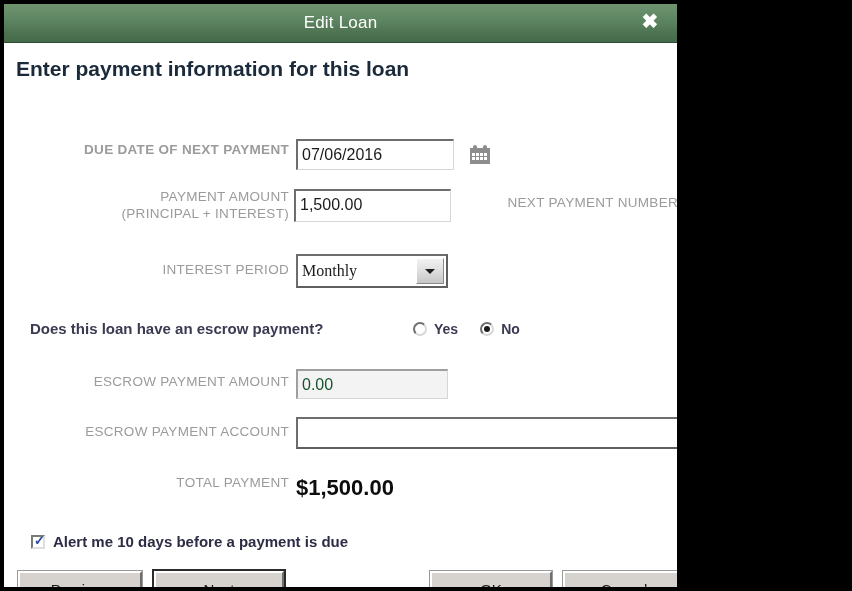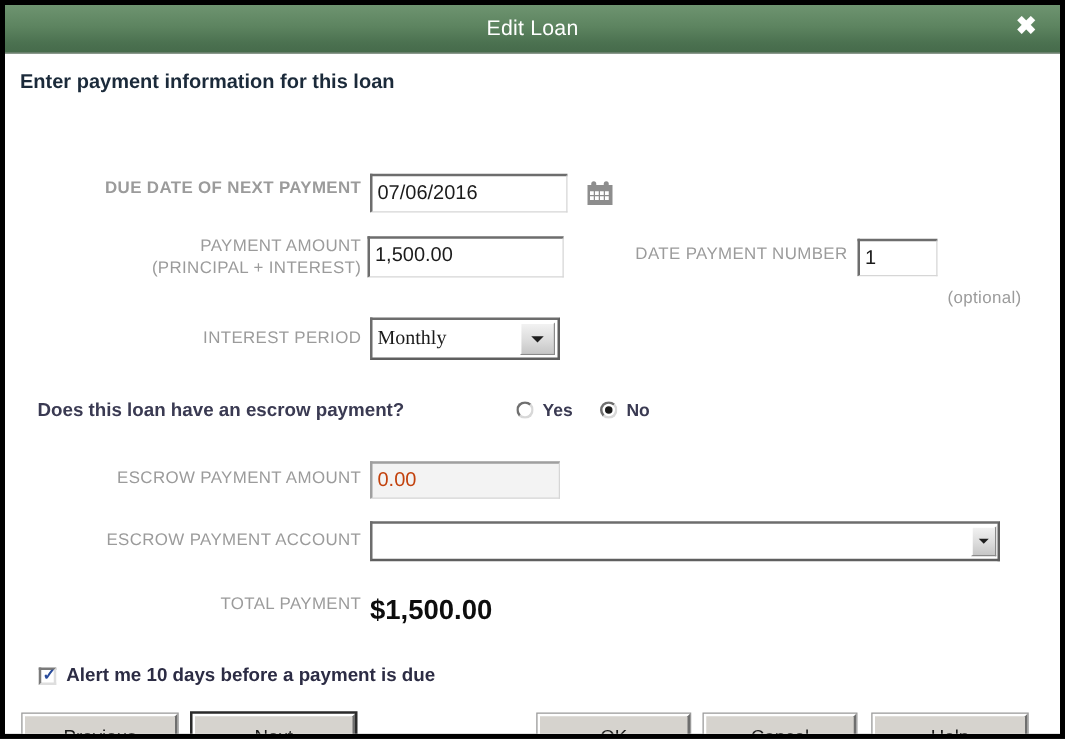--- a/index.html
+++ b/index.html
@@ -11,21 +11,21 @@
     width: 852px;
     height: 591px;
     overflow: hidden;
     font-family: "Liberation Sans", sans-serif;
   }
 
   .dialog {
     position: absolute;
     left: 4px;
     top: 4px;
-    width: 844px;
+    width: 673px;
     height: 583px;
     background: #ffffff;
     box-sizing: border-box;
     overflow: hidden;
   }
 
   
   .titlebar {
     position: relative;
     height: 38px;
@@ -59,21 +59,21 @@
   .body {
     position: relative;
     height: 544px;
     background: #ffffff;
   }
 
   .heading {
     position: absolute;
     left: 12px;
     top: 14px;
-    font-size: 16px;
+    font-size: 21px;
     font-weight: bold;
     color: #1b2a3a;
   }
 
   .row { position: absolute; }
 
   .lbl {
     color: #9b9b9b;
     font-size: 13.5px;
     letter-spacing: .3px;
@@ -93,21 +93,21 @@
     border-bottom: 1px solid #d6d6d6;
     font-size: 16px;
     color: #1b1b1b;
     padding: 2px 4px;
     line-height: 24px;
     overflow: hidden;
     white-space: nowrap;
   }
   .tinput.disabled {
     background: #f3f3f3;
-    color: #c2410c;
+    color: #14532d;
     border-top-color: #9f9f9f;
     border-left-color: #9f9f9f;
   }
 
   
   .combo {
     position: absolute;
     background: #ffffff;
     box-sizing: border-box;
     border-top: 2px solid #6d6d6d;
@@ -314,21 +314,21 @@
       </div>
     </div>
 
     <div class="row" style="left:40px; top:145px; width:245px;">
       <div class="lbl two-line">PAYMENT AMOUNT</div>
       <div class="lbl two-line">(PRINCIPAL  + INTEREST)</div>
     </div>
     <div class="tinput" style="left:290px; top:146px; width:157px; height:33px;">1,500.00</div>
 
     <div class="row" style="left:478px; top:152px; width:196px;">
-      <div class="lbl">DATE PAYMENT NUMBER</div>
+      <div class="lbl">NEXT PAYMENT NUMBER</div>
     </div>
     <div class="tinput" style="left:682px; top:148px; width:64px; height:30px;">1</div>
     <div class="lbl" style="position:absolute; left:754px; top:152px; text-align:left;margin-top:35px;">(optional)</div>
 
     <div class="row" style="left:110px; top:219px; width:175px;">
       <div class="lbl">INTEREST PERIOD</div>
     </div>
     <div class="combo" style="left:292px; top:211px; width:152px; height:34px;">Monthly</div>
     <div class="combo-btn" style="left:412px; top:215px; width:28px; height:26px;">
       <span class="arrow-down"></span>

